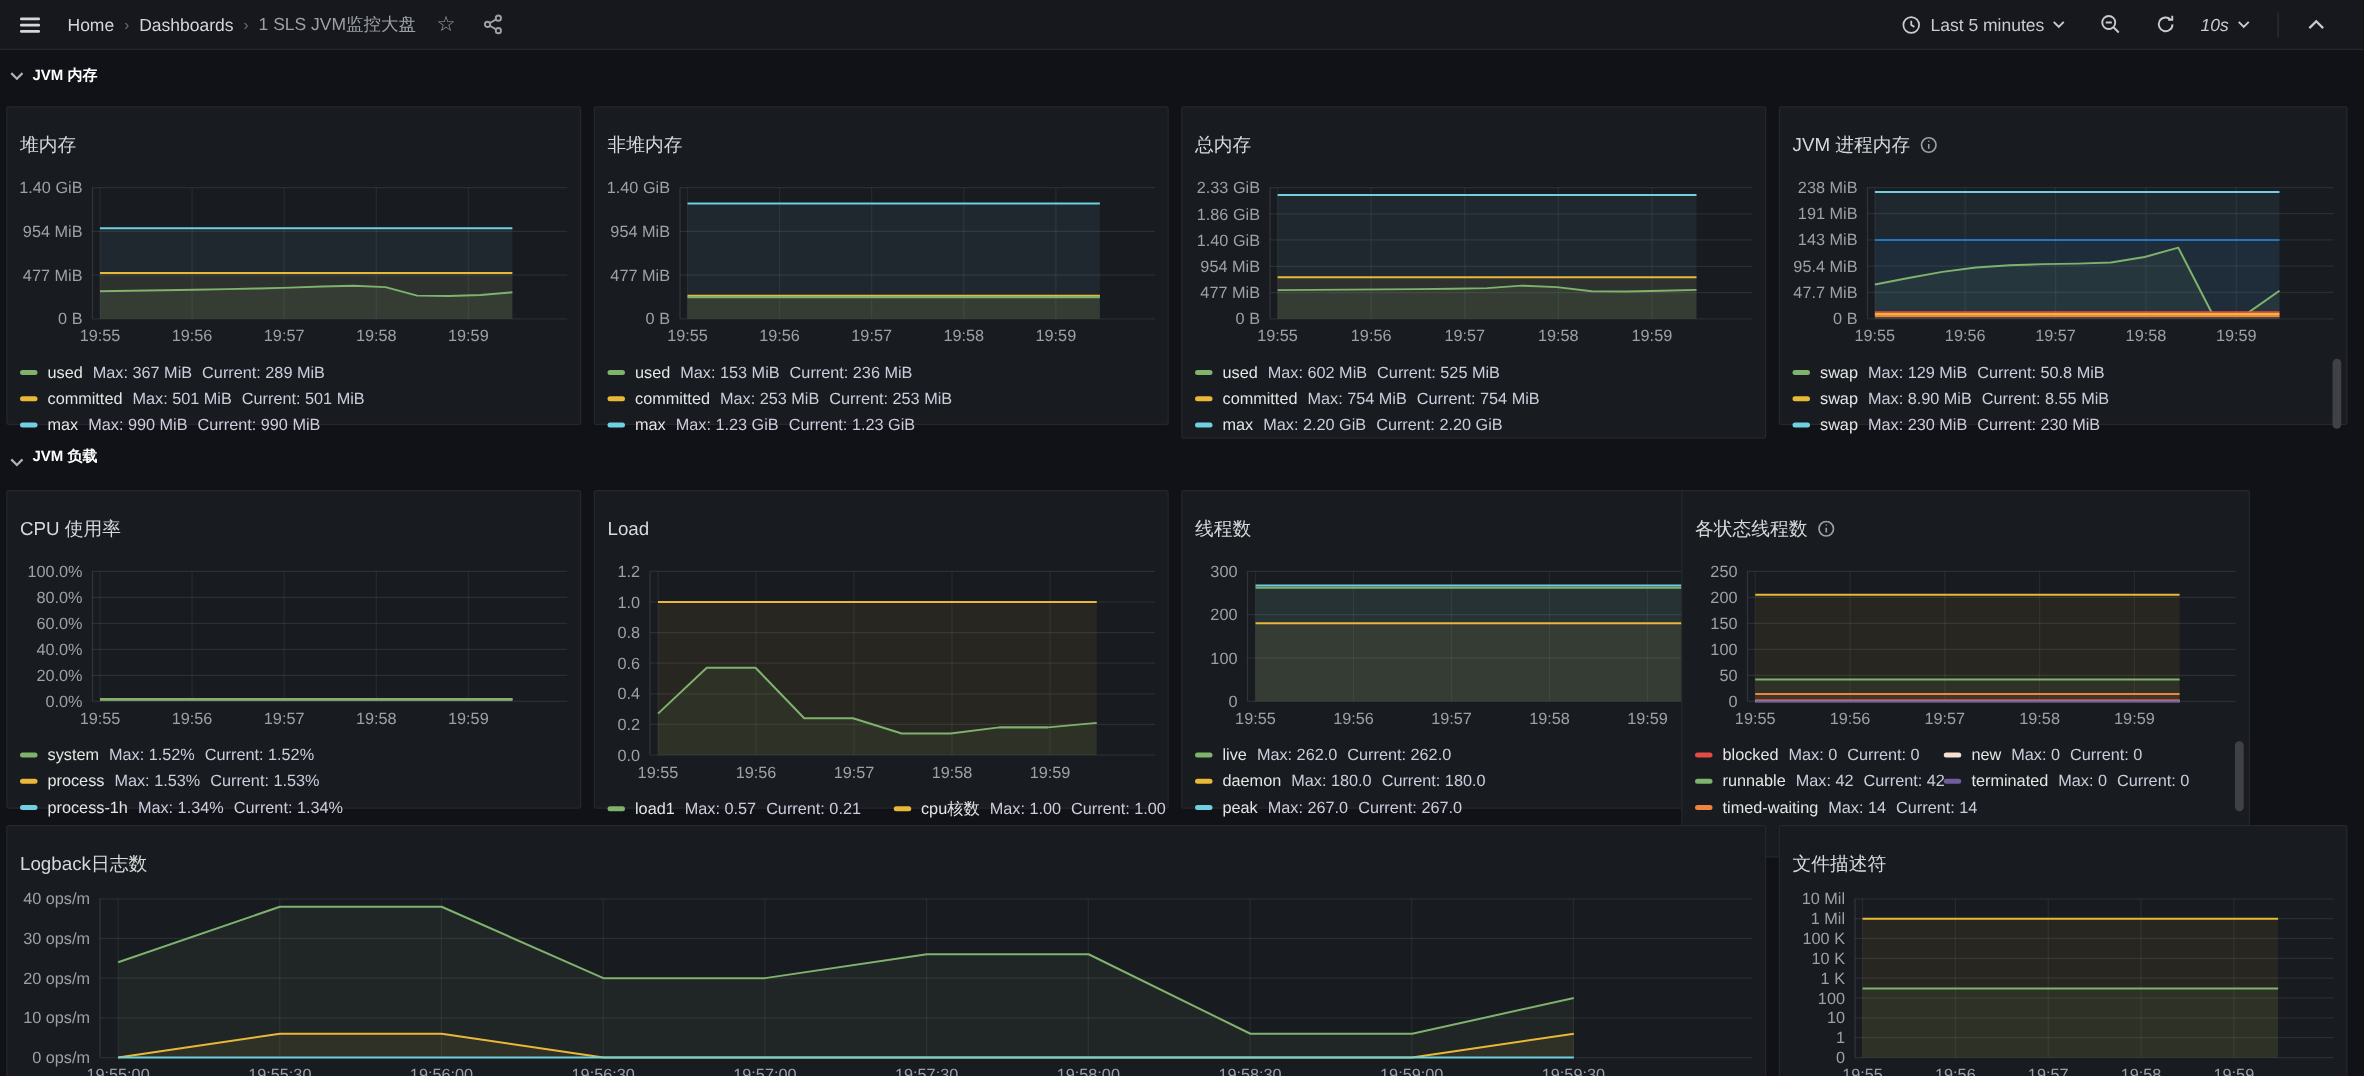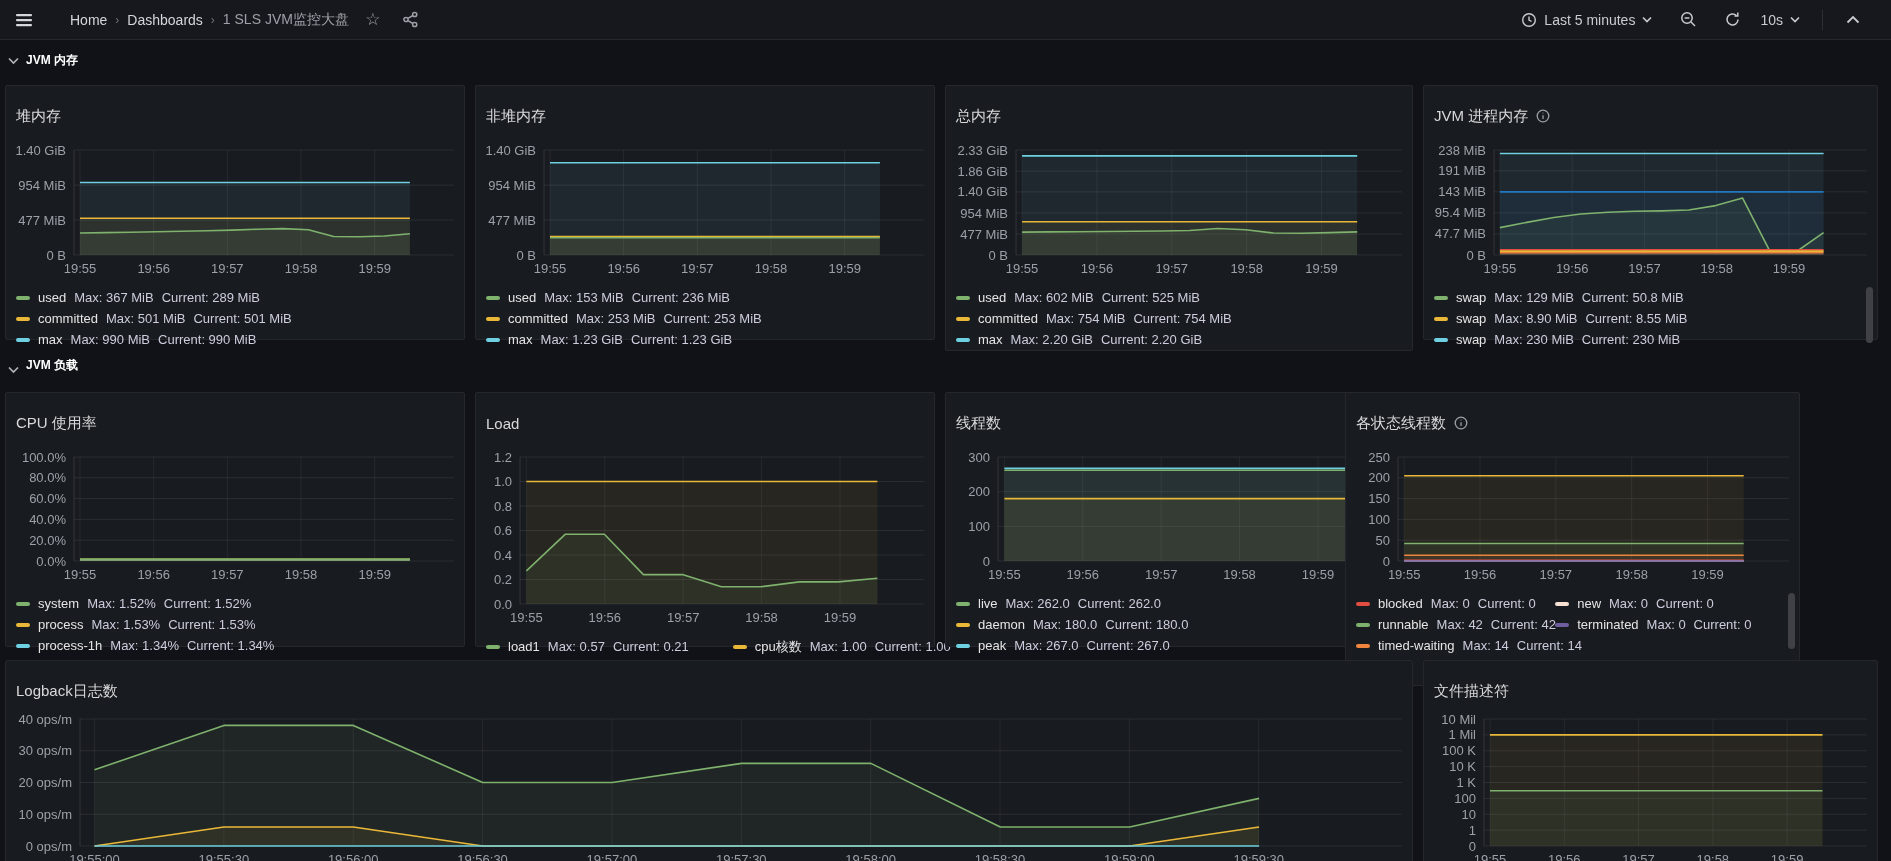--- a/index.html
+++ b/index.html
@@ -12,21 +12,21 @@
   
   .navbar {
     position:absolute; top:0; left:0; width:1891px; height:40px;
     background:#16181d; border-bottom:1px solid #25272e;
     display:flex; align-items:center; padding:0 10px; gap:10px; z-index:5;
   }
   .icon-btn {
     background:none; border:none; color:#9da0a8; width:28px; height:28px;
     display:flex; align-items:center; justify-content:center; cursor:pointer; padding:0;
   }
-  .crumbs { display:flex; align-items:center; gap:8px; font-size:14px; margin-left:22px; }
+  .crumbs { display:flex; align-items:center; gap:8px; font-size:14px; margin-left:6px; }
   .crumb { color:#d5d6db; cursor:pointer; }
   .crumb.current { color:#9da0a8; cursor:default; }
   .crumb-sep { color:#6e7076; font-size:12px; }
   .star-glyph { font-size:17px; line-height:1; }
   .nav-right { margin-left:auto; display:flex; align-items:center; gap:16px; color:#c9cbd1; font-size:14px; padding-right:14px; }
   .nav-ctrl { display:flex; align-items:center; gap:7px; cursor:pointer; background:none; border:none; color:#c9cbd1; font-size:14px; }
   .nav-divider { width:1px; height:20px; background:#2c2f36; }
   
   .section-header {
     position:absolute; left:8px; display:flex; align-items:center; gap:7px;
@@ -43,21 +43,21 @@
     font-size:15px; color:#d8d9da; font-weight:500; white-space:nowrap;
   }
   .panel-title .info { color:#9da0a8; display:flex; }
   .mb16 .panel-title { margin-bottom:16px; }
   .mb10 .panel-title { margin-bottom:10px; }
   .chart-svg { display:block; }
   .tick-label { fill:#9da0a8; font-size:13px; font-family:"Liberation Sans","DejaVu Sans",sans-serif; }
   
   .legend { margin-top:12px; font-size:13px; color:#ccccdc; position:relative; }
   .legend-row { height:21px; display:flex; align-items:center; }
-  .legend.inline .legend-wrap { display:flex; gap:44px;text-align:right; }
+  .legend.inline .legend-wrap { display:flex; gap:26px;text-align:right; }
   .legend.grid2 .legend-wrap { display:grid; grid-template-columns:46% 54%; }
   .legend-item { display:flex; align-items:center; gap:8px; cursor:pointer; height:21px; white-space:nowrap; }
   .swatch { width:14px; height:4px; border-radius:2px; flex:none; }
   .legend-item .lbl { color:#e5e5e5; }
   .legend-item .val { color:#ccccdc; }
   .legend-scrollbar {
     position:absolute; right:-6px; top:0; width:7px; height:56px;
     background:#3f4147; border-radius:4px; cursor:pointer;
   }
 </style>
@@ -110,21 +110,21 @@
           <line x1="11" y1="11" x2="15" y2="15"></line>
           <line x1="4.6" y1="7" x2="9.4" y2="7"></line>
         </svg>
     </button>
     <button class="icon-btn">
       <svg width="17" height="17" viewBox="0 0 17 17" fill="none" stroke="#c9cbd1" stroke-width="1.5">
           <path d="M14 8.5a5.5 5.5 0 1 1-1.6-3.9"></path>
           <polyline points="13.8,1.6 13.8,4.9 10.5,4.9" fill="none"></polyline>
         </svg>
     </button>
-    <button class="nav-ctrl" style="margin-left:-8px;">
+    <button class="nav-ctrl" style="margin-left:-8px;font-style:italic;">
       <span>10s</span>
       <svg width="10" height="7" viewBox="0 0 10 7" fill="none" stroke="#c9cbd1" stroke-width="1.6">
           <polyline points="1,1.5 5,5.5 9,1.5"></polyline>
         </svg>
     </button>
     <div class="nav-divider"></div>
     <button class="icon-btn">
       <svg width="14" height="9" viewBox="0 0 14 9" fill="none" stroke="#c9cbd1" stroke-width="1.8">
           <polyline points="1.5,7.5 7,2 12.5,7.5"></polyline>
         </svg>

